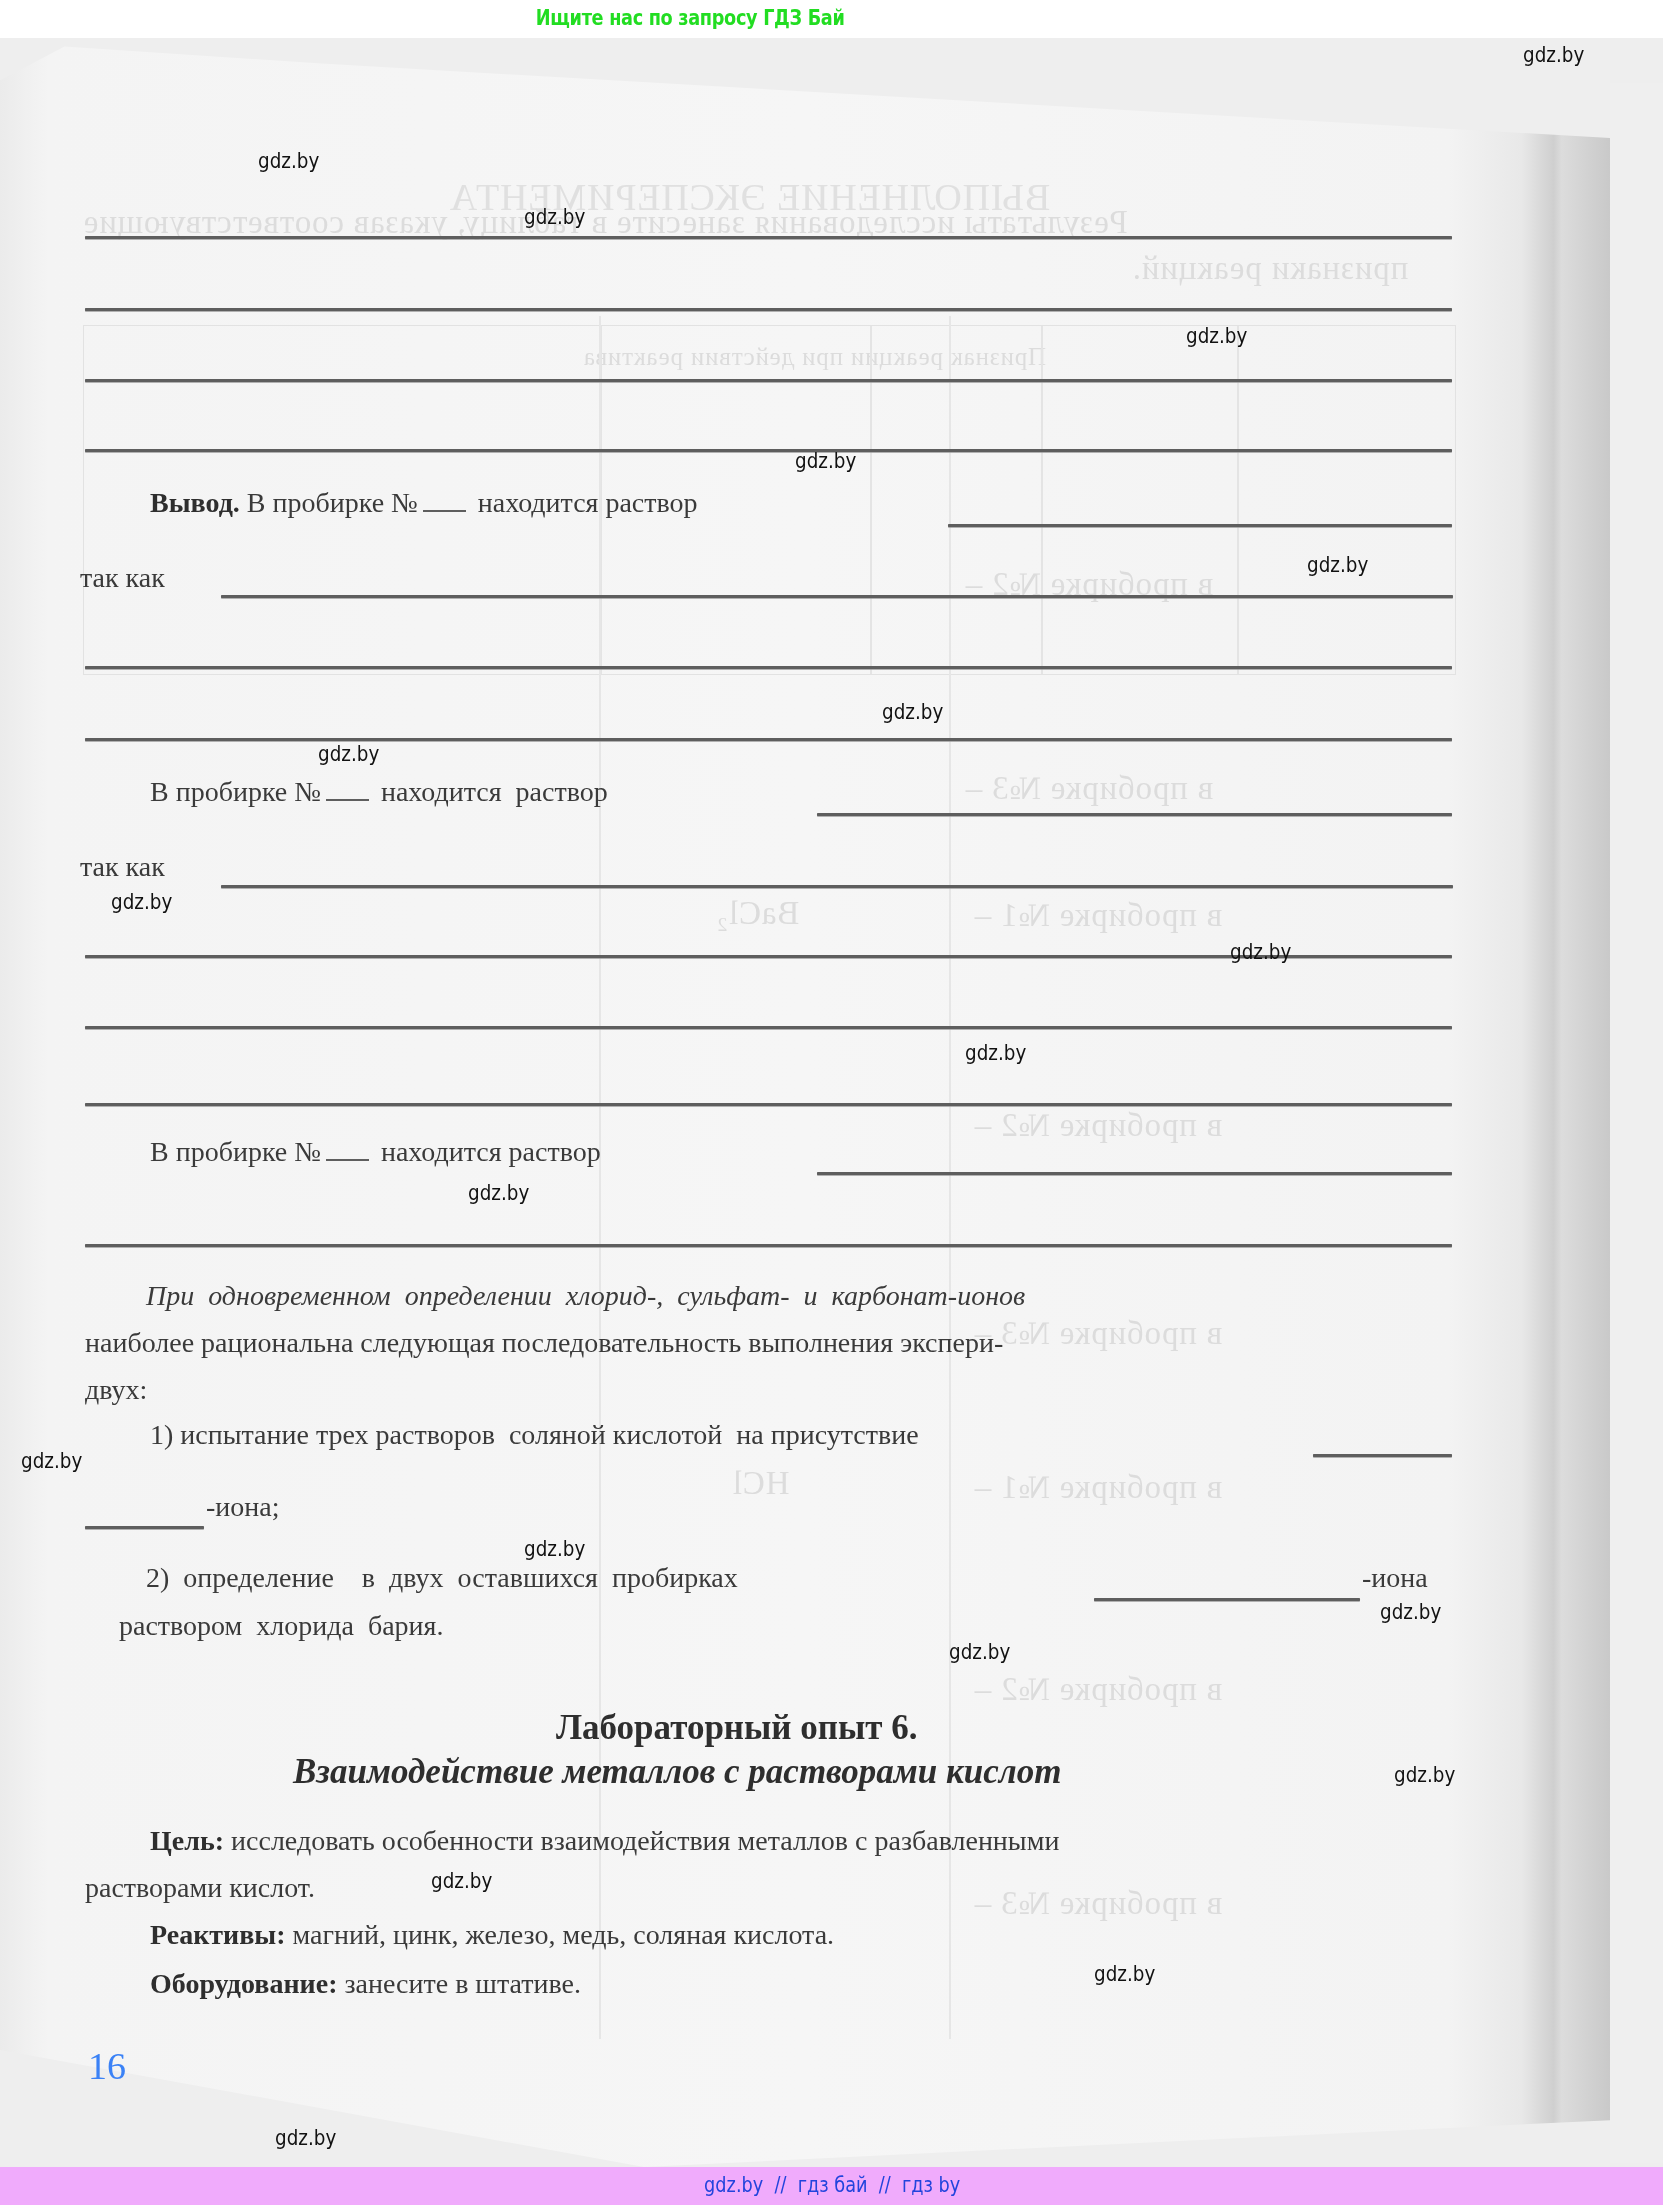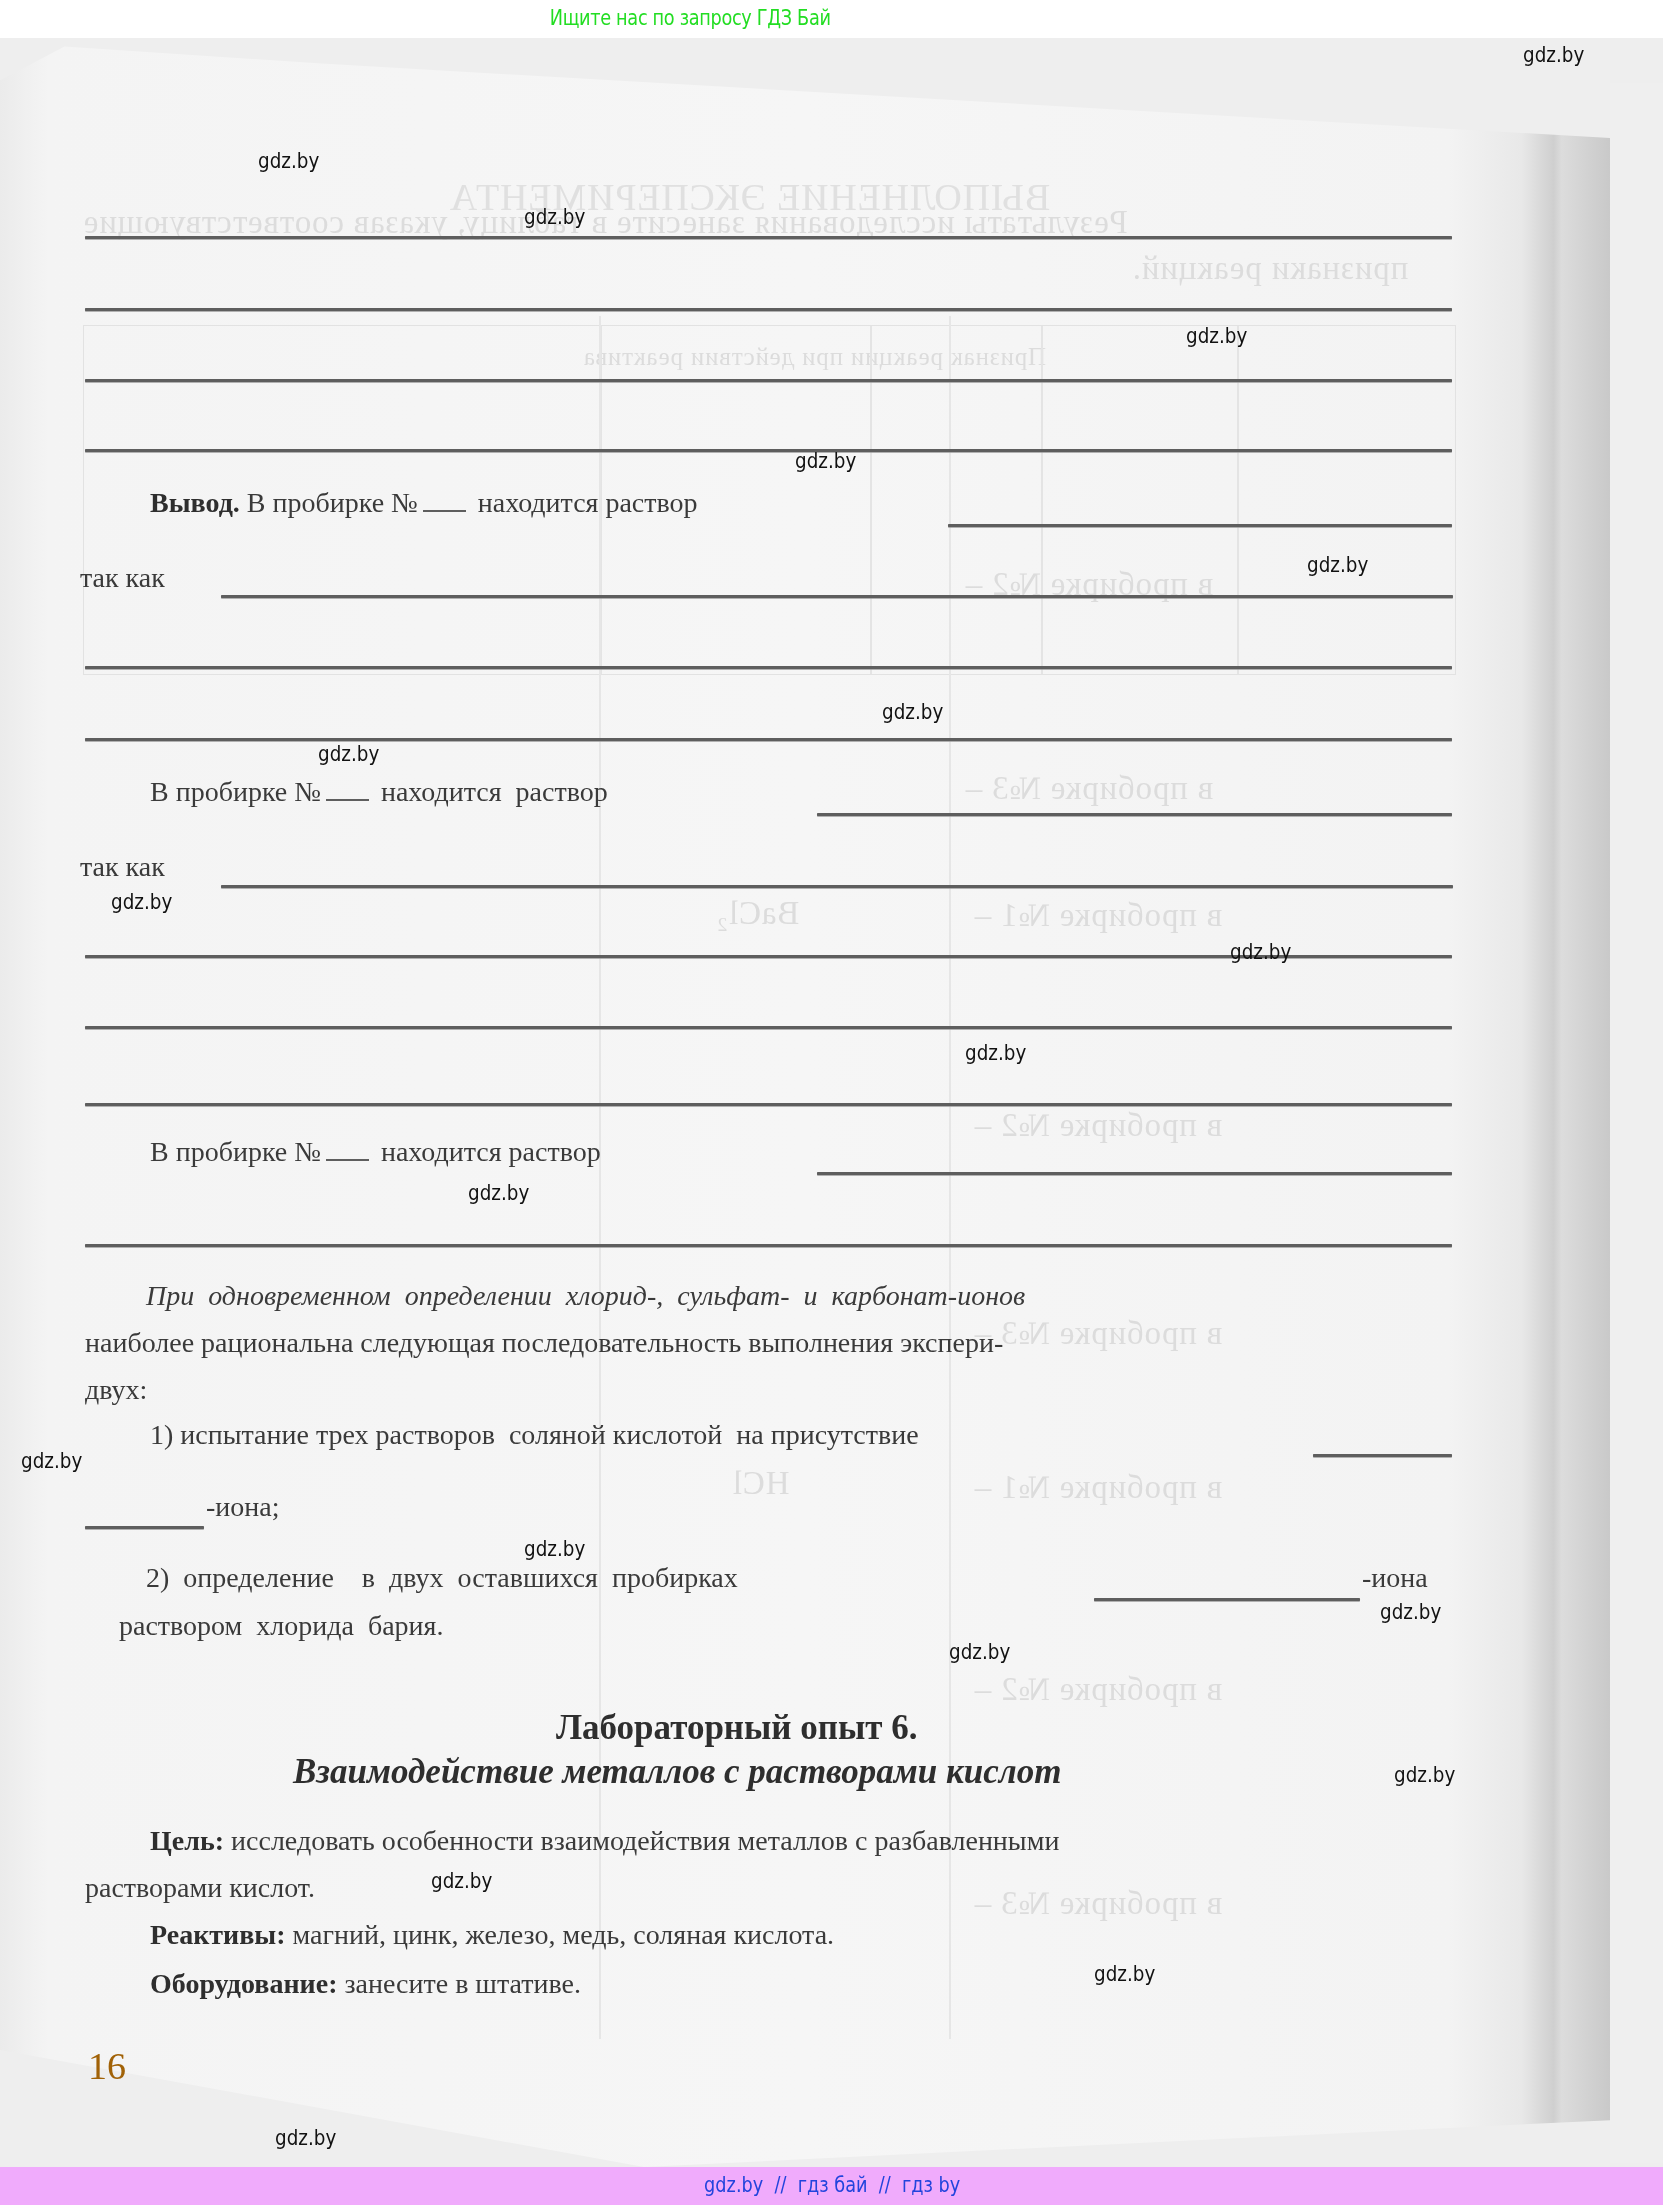--- a/index.html
+++ b/index.html
@@ -4,21 +4,21 @@
 <style>
   html, body { margin: 0; padding: 0; }
   body {
     width: 1664px; height: 2205px; position: relative; overflow: hidden;
     background: #ffffff;
     font-family: "Liberation Serif", "DejaVu Serif", serif;
     color: #3a3a3a;
   }
   .top-banner {
     position: absolute; left: 0; top: 0; width: 1380px; height: 38px;
-    background: #ffffff; text-align: center;
+    background: #ffffff; text-align: center; font-weight: bold;
   }
   .top-banner span {
     display: inline-block; margin-top: 5px;
     font-family: "DejaVu Sans", "Liberation Sans", sans-serif;
     font-size: 21.6px; color: #22dd22; letter-spacing: -0.4px;
     transform: scaleX(0.82);
   }
   .scan-area {
     position: absolute; left: 0; top: 38px; width: 1664px; height: 2129px;
     background: #eeeeee;
@@ -68,21 +68,21 @@
   .italic-bold { font-weight: bold; font-style: italic; color: #2e2e2e; }
   .blank {
     display: inline-block; border-bottom: 2.5px solid #5e5e5e; height: 0;
     vertical-align: baseline; margin: 0 5px;
   }
   .watermark {
     position: absolute; font-family: "DejaVu Sans", "Liberation Sans", sans-serif;
     font-size: 21.6px; color: #111111; transform: scaleX(0.85); transform-origin: left top;
     white-space: nowrap;
   }
-  .page-number { position: absolute; left: 88px; top: 2044px; font-size: 38px; color: #a16207; }
+  .page-number { position: absolute; left: 88px; top: 2044px; font-size: 38px; color: #3b82f6; }
 </style>
 </head>
 <body>
 
 <div class="top-banner">
   <span>Ищите нас по запросу ГДЗ Бай</span>
 </div>
 
 <div class="scan-area"></div>
 <div class="page"></div>

